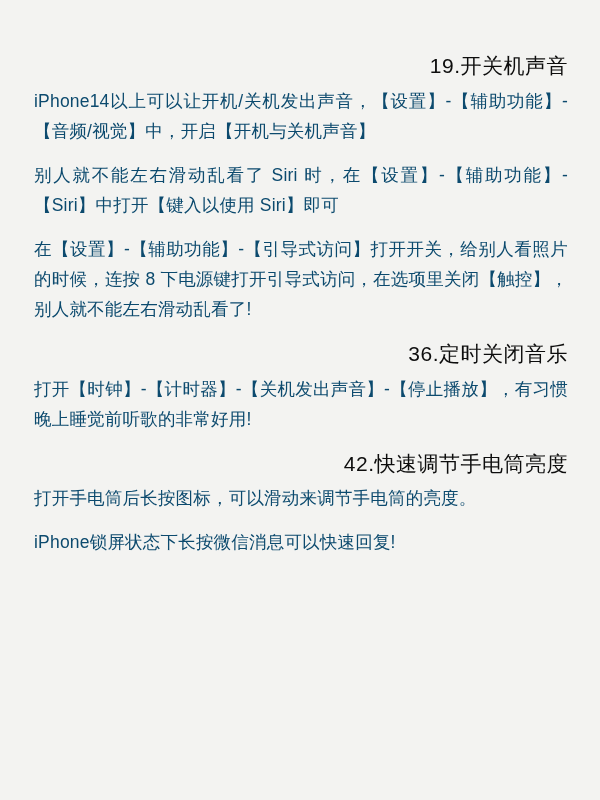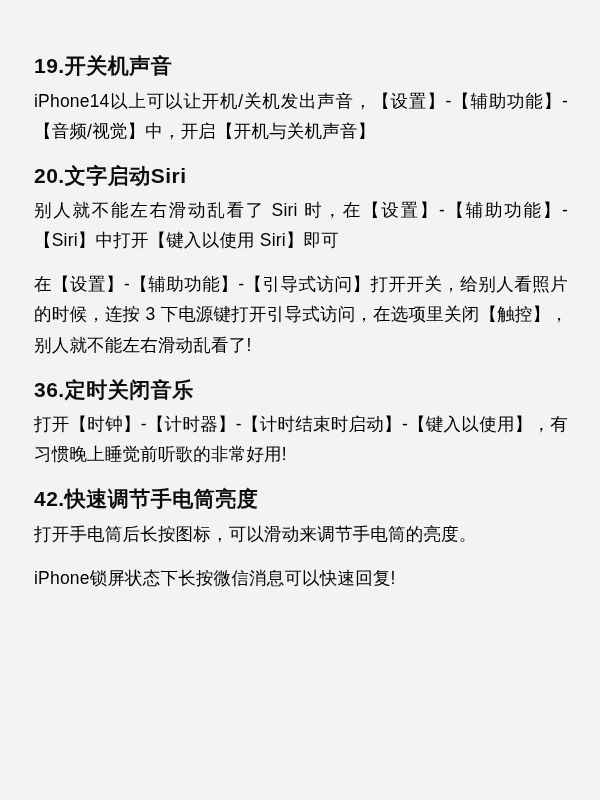--- a/index.html
+++ b/index.html
@@ -19,32 +19,33 @@
     width: 600px;
     height: 800px;
     padding: 48px 32px 0 32px;
     background: #f3f3f1;
   }
   .tip {
     margin: 0 0 4px 0;
   }
   .tip-title {
     font-size: 21px;
-    font-weight: bold;
+    font-weight: normal;
     letter-spacing: 0.5px;
     line-height: 1.5;
     margin: 0 0 4px 2px;
     color: #0d0d0d;
+    text-align: right;
   }
   .tip-body {
     font-size: 17.5px;
     line-height: 1.72;
     letter-spacing: 0.2px;
     margin: 0 0 14px 2px;
-    color: #000000;
+    color: #0c4a6e;
     text-align: justify;
     text-justify: inter-ideograph;
   }
   .tip:last-child .tip-body {
     margin-bottom: 12px;
   }
   .spacer-top {
     height: 2px;
   }
 </style>
@@ -53,31 +54,30 @@
 
 <div class="page">
   <div class="spacer-top"></div>
 
   <div class="tip">
     <h2 class="tip-title">19.开关机声音</h2>
     <p class="tip-body">iPhone14以上可以让开机/关机发出声音，【设置】-【辅助功能】-【音频/视觉】中，开启【开机与关机声音】</p>
   </div>
 
   <div class="tip">
-    <h2 class="tip-title">20.文字启动Siri</h2>
     <p class="tip-body">别人就不能左右滑动乱看了 Siri 时，在【设置】-【辅助功能】-【Siri】中打开【键入以使用 Siri】即可</p>
   </div>
 
   <div class="tip">
-    <p class="tip-body">在【设置】-【辅助功能】-【引导式访问】打开开关，给别人看照片的时候，连按 3 下电源键打开引导式访问，在选项里关闭【触控】，别人就不能左右滑动乱看了!</p>
+    <p class="tip-body">在【设置】-【辅助功能】-【引导式访问】打开开关，给别人看照片的时候，连按 8 下电源键打开引导式访问，在选项里关闭【触控】，别人就不能左右滑动乱看了!</p>
   </div>
 
   <div class="tip">
     <h2 class="tip-title">36.定时关闭音乐</h2>
-    <p class="tip-body">打开【时钟】-【计时器】-【计时结束时启动】-【键入以使用】，有习惯晚上睡觉前听歌的非常好用!</p>
+    <p class="tip-body">打开【时钟】-【计时器】-【关机发出声音】-【停止播放】，有习惯晚上睡觉前听歌的非常好用!</p>
   </div>
 
   <div class="tip">
     <h2 class="tip-title">42.快速调节手电筒亮度</h2>
     <p class="tip-body">打开手电筒后长按图标，可以滑动来调节手电筒的亮度。</p>
   </div>
 
   <div class="tip">
     <p class="tip-body">iPhone锁屏状态下长按微信消息可以快速回复!</p>
   </div>

